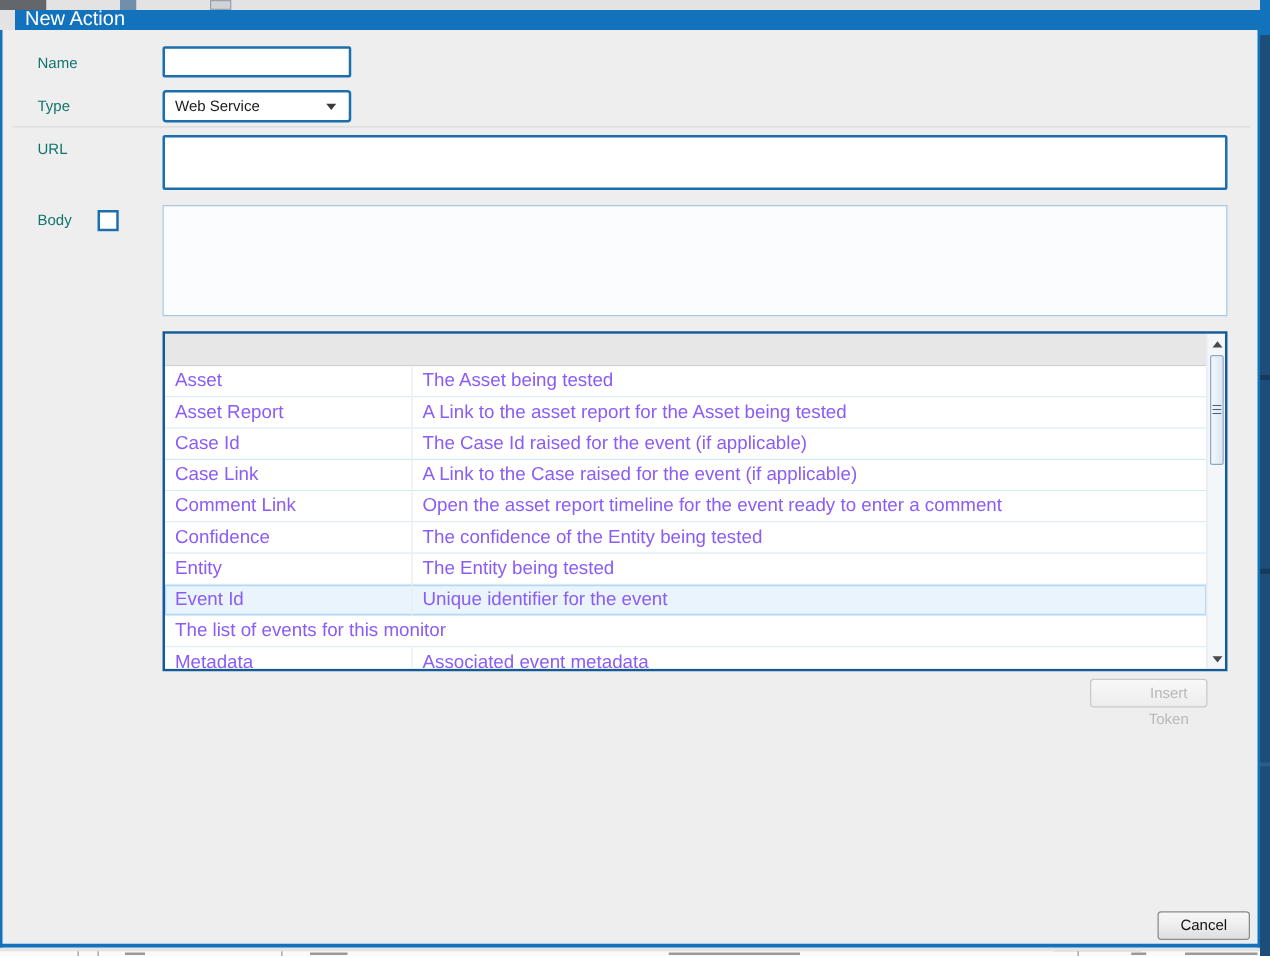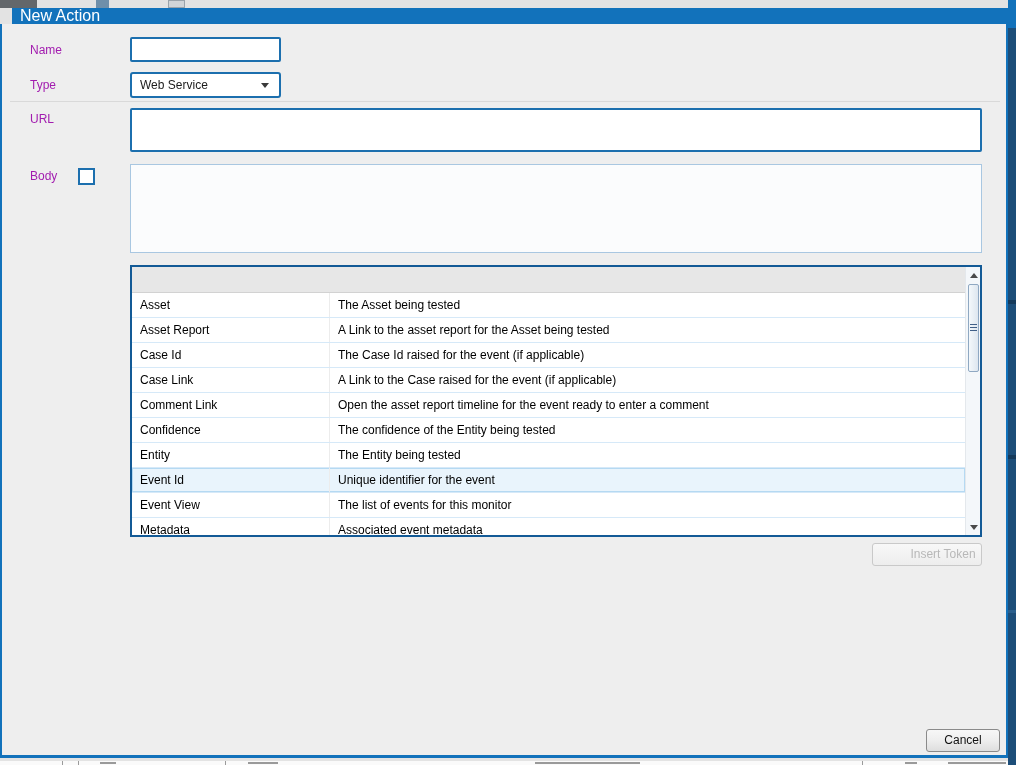--- a/index.html
+++ b/index.html
@@ -19,21 +19,21 @@
   .right-band .seg-b1  { position:absolute; left:0; top:300px; width:8px; height:4px; background:#153a5b; }
   .right-band .seg-b2  { position:absolute; left:0; top:455px; width:8px; height:4px; background:#153a5b; }
   .right-band .seg-b3  { position:absolute; left:0; top:610px; width:8px; height:3px; background:#2a5f8d; }
 
   
   .titlebar { position:absolute; left:12px; top:8px; width:1008px; height:16px; background:#1272bb;
               color:#fff; font-size:16px; line-height:16px; padding-left:8px; }
   .dialog-body { position:absolute; left:0; top:24px; width:1008px; height:734px; background:#eeeeee;
                  border-left:2px solid #1272bb; border-right:2px solid #1272bb; border-bottom:3px solid #1272bb; }
 
-  .lbl { position:absolute; font-size:12px; color:#a21caf; }
+  .lbl { position:absolute; font-size:12px; color:#0f766e; }
   .lbl-name { left:30px; top:43px; }
   .lbl-type { left:30px; top:78px; }
   .lbl-url  { left:30px; top:112px; }
   .lbl-body { left:30px; top:169px; }
 
   .inp { position:absolute; background:#fff; border:2px solid #1c6fae; border-radius:2px;
          font-family:"Liberation Sans",sans-serif; font-size:12px; padding:2px 6px; outline:none; resize:none; }
   .inp-name { left:130px; top:37px; width:151px; height:25px; }
   .inp-url  { left:130px; top:108px; width:852px; height:44px; }
 
@@ -55,38 +55,38 @@
   .ttable { position:absolute; left:130px; top:265px; width:852px; height:272px; background:#fff;
             border:2px solid #135a96; overflow:hidden; }
   .thead { position:absolute; left:0; top:0; right:15px; height:26px; background:#e7e7e7;
            border-bottom:1px solid #d2d2d2; display:flex; }
   .thcell { font-size:12px; color:#2b2b2b; line-height:26px; padding-left:8px;margin-top:48px; }
   .th-token { width:195px; border-right:3px solid #f8f8f8; }
   .th-desc  { flex:1;padding-left:24px; }
   .tbody { position:absolute; left:0; top:26px; right:15px; bottom:0; overflow:hidden; }
   .trow { display:flex; height:25px; background:#fff; border-bottom:1px solid #d6e9f8; cursor:default; }
   .trow.selected { background:#e9f4fc; box-shadow:inset 0 0 0 1px #b5d9f2; }
-  .tcell { font-size:12px; color:#000000; line-height:24px; padding-left:8px; white-space:nowrap; overflow:hidden; }
+  .tcell { font-size:15px; color:#8b5cf6; line-height:24px; padding-left:8px; white-space:nowrap; overflow:hidden; }
   .tcell.tok  { width:198px; border-right:1px solid #ececec; }
   .tcell.desc { flex:1; }
 
   
   .sbar { position:absolute; right:0; top:0; bottom:0; width:15px; background:#f4f7fa; border-left:1px solid #e4e8ec; }
   .sb-up, .sb-down { position:absolute; left:0; width:15px; height:16px; display:flex; align-items:center; justify-content:center; }
   .sb-up { top:0; } .sb-down { bottom:0; }
   .tri-up   { width:0; height:0; border-left:4px solid transparent; border-right:4px solid transparent; border-bottom:5px solid #4a4a4a; }
   .tri-down { width:0; height:0; border-left:4px solid transparent; border-right:4px solid transparent; border-top:5px solid #4a4a4a; }
   .sb-thumb { position:absolute; left:2px; top:17px; width:11px; height:88px; border:1px solid #8fa8c2; border-radius:2px;
               background:linear-gradient(to right,#f4f8fb,#dde6ef); display:flex; align-items:center; justify-content:center; }
   .sb-grip  { width:7px; height:8px; background:repeating-linear-gradient(to bottom,#3f5f88 0 1px,transparent 1px 3px); }
 
   
   .btn { position:absolute; height:23px; border:1px solid #8a8a8a; border-radius:3px; font-size:12px; color:#111;
          background:linear-gradient(to bottom,#f7f7f7 0%,#efefef 45%,#dedede 100%); text-align:center; line-height:21px; cursor:default; }
-  .btn-insert { left:872px; top:543px; width:110px; border-color:#c9c9c9; color:#b8b8b8;
+  .btn-insert { left:872px; top:543px; width:94px; border-color:#c9c9c9; color:#b8b8b8;
                 background:linear-gradient(to bottom,#f8f8f8,#ededed);padding-left:32px; }
   .btn-ok     { left:841px; top:761px; width:74px; }
   .btn-cancel { left:926px; top:729px; width:74px; }
 
   
   .bottom-strip { position:absolute; left:0; top:761px; width:1008px; height:4px; background:#fafafa; }
   .bfrag { position:absolute; background:#9a9a9a; }
 </style>
 </head>
 <body>
@@ -162,21 +162,20 @@
         </div>
         <div class="trow">
           <div class="tcell tok">Entity</div>
           <div class="tcell desc">The Entity being tested</div>
         </div>
         <div class="trow selected">
           <div class="tcell tok">Event Id</div>
           <div class="tcell desc">Unique identifier for the event</div>
         </div>
         <div class="trow">
-          <div class="tcell tok">Event View</div>
           <div class="tcell desc">The list of events for this monitor</div>
         </div>
         <div class="trow">
           <div class="tcell tok">Metadata</div>
           <div class="tcell desc">Associated event metadata</div>
         </div>
       </div>
     <div class="sbar">
       <div class="sb-up">
           <span class="tri-up"></span>

